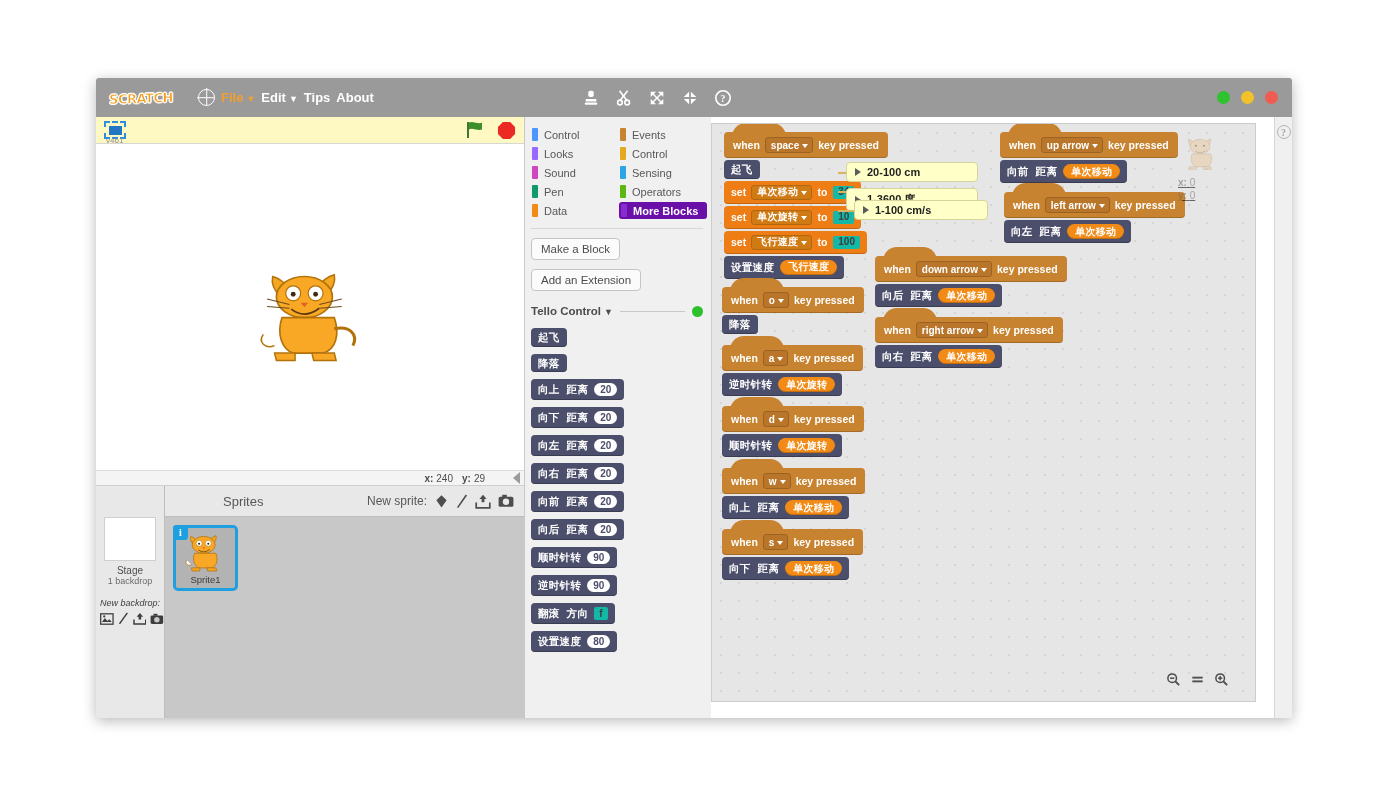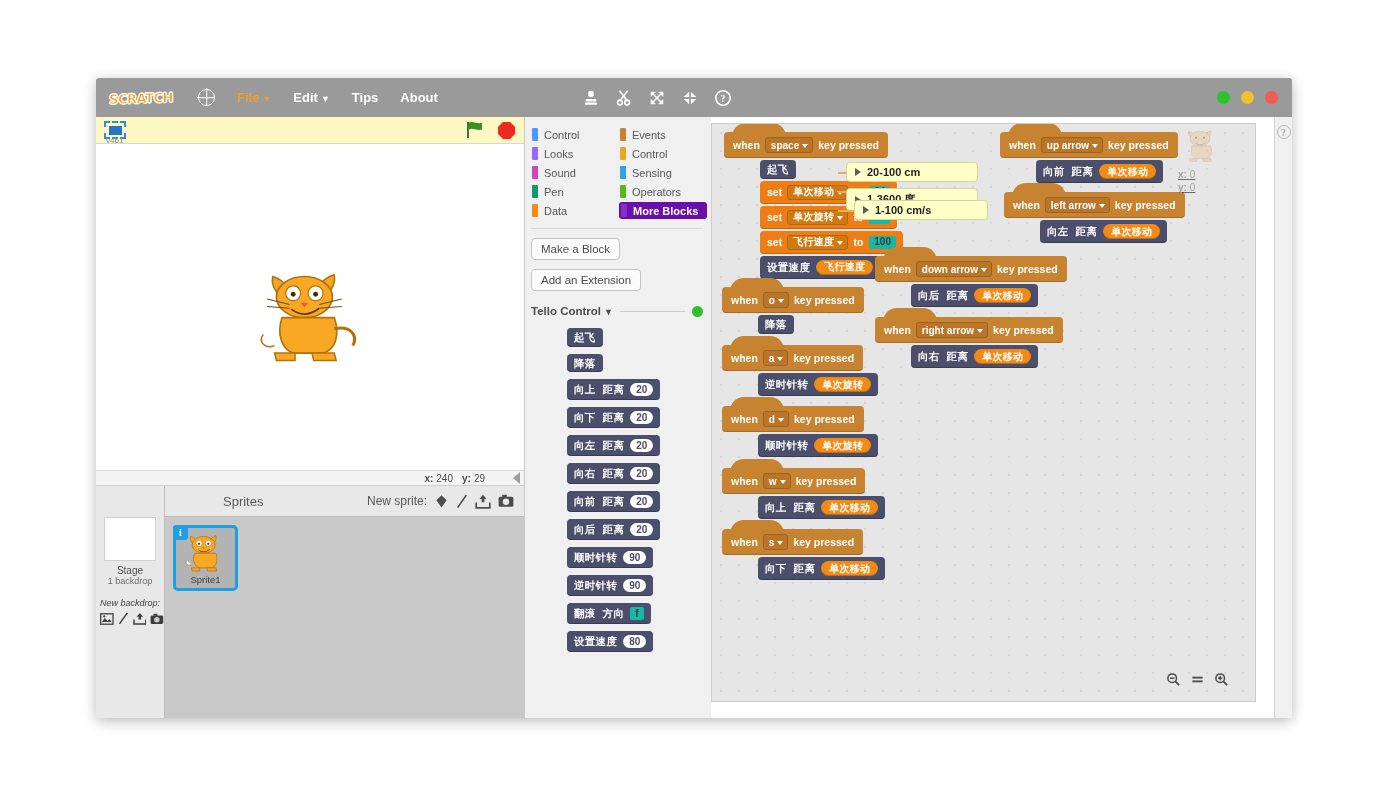--- a/index.html
+++ b/index.html
@@ -49,21 +49,21 @@
   }
   .globe-icon::before {
     content:""; position:absolute; left:50%; top:-1.6px; width:1.6px; height:17px;
     background:#fff; transform: translateX(-50%);
   }
   .globe-icon::after {
     content:""; position:absolute; top:50%; left:-1.6px; width:17px; height:1.6px;
     background:#fff; transform: translateY(-50%);
   }
   .menu-item {
-    margin-left: 22px;
+    margin-left: 6px;
     font-size: 13px;
     color: #ffffff;
     font-weight: bold;
     cursor: default;
     white-space: nowrap;
   }
   .menu-item.active { color: #f0a030; }
   .caret { font-size: 9px; margin-left: 3px; }
 
   #toolbar-icons {
@@ -253,21 +253,20 @@
 
   
   .blk {
     display: inline-flex; align-items: center;
     font-size: 10.5px; font-weight: bold; color: #fff;
     border-radius: 4px;
     padding: 4px 7px;
     position: relative;
     white-space: nowrap;
     line-height: 1;
-    margin-left: 36px;
   }
   .blk .zh { font-family: "DejaVu Sans", sans-serif; letter-spacing: 0.3px; }
   .blk-ext  { background: #4c4f6b; box-shadow: inset 0 -1px 0 rgba(0,0,0,0.25); }
   .blk-data { background: #ee7d16; box-shadow: inset 0 -1px 0 rgba(0,0,0,0.18); }
   .num-oval {
     background: #fff; color: #4c4f6b;
     border-radius: 9px;
     padding: 1.5px 6px;
     font-size: 10px; font-weight: bold;
     margin-left: 6px;
@@ -358,21 +357,21 @@
   .comment .tri {
     width: 0; height: 0;
     border-top: 4px solid transparent;
     border-bottom: 4px solid transparent;
     border-left: 6px solid #5b5b5b;
     margin-right: 6px;
   }
   .comment-line { position: absolute; height: 2px; background: #d8b45e; }
 
   #sprite-watermark {
-    position: absolute; right: 24px; top: 0;
+    position: absolute; right: 24px; top: 8px;
     width: 58px; text-align: center;
     opacity: 0.55;
     text-decoration: underline;
   }
   #wm-coords { font-size: 10px; color: #6a6a6a; text-align: left; padding-left: 5px; line-height: 1.3; }
   #wm-coords span.k { font-weight: bold; }
 
   #zoom-controls {
     position: absolute; right: 26px; bottom: 14px;
     display: flex; align-items: center; gap: 9px;

